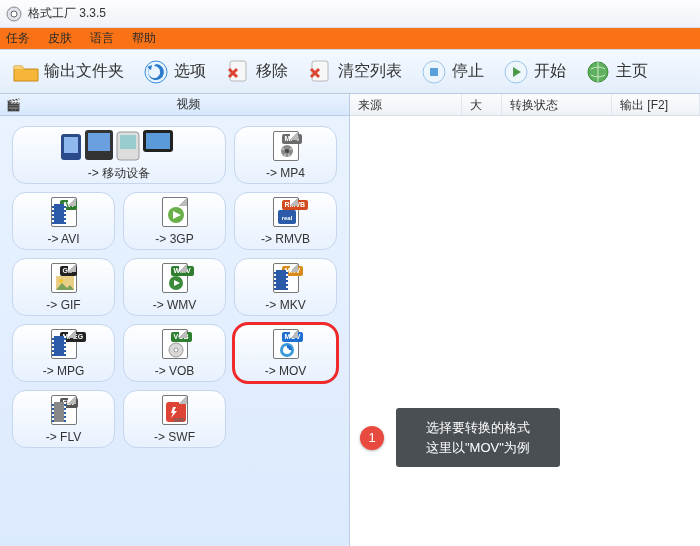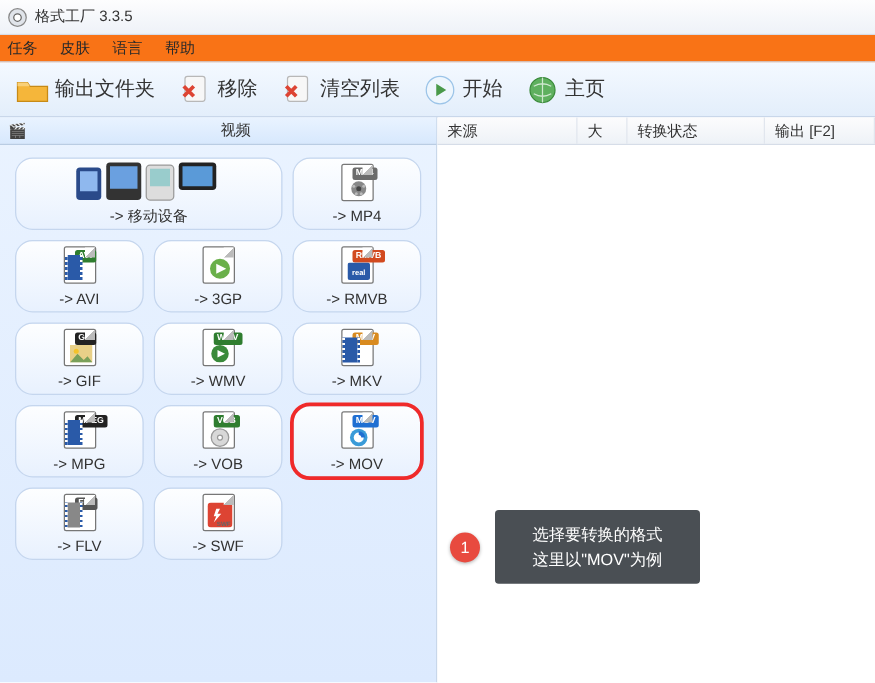--- a/index.html
+++ b/index.html
@@ -73,35 +73,53 @@
     <span class="ticon">
       <svg width="28" height="24">
           <path d="M2 6h8l2 3h14v12H2z" fill="#f5b63a" stroke="#c78a16"></path>
           <path d="M2 6h8l2 3H2z" fill="#f9d077"></path>
         </svg>
     </span>
     <span>输出文件夹</span>
   </div>
   <div class="tbtn">
     <span class="ticon">
+      <svg width="26" height="26">
+          <circle cx="13" cy="13" r="11" fill="#e8f4ff" stroke="#3a8bd8"></circle>
+          <path d="M13 5a8 8 0 1 1-7 4l-2-1 5-2-1 5-2-1a6 6 0 1 0 5-3z" fill="#2a7acc"></path>
+        </svg>
+    </span>
+    <span>选项</span>
+  </div>
+  <div class="tbtn">
+    <span class="ticon">
       <svg width="24" height="26">
           <rect x="4" y="2" width="16" height="20" rx="2" fill="#f7f7f7" stroke="#b8b8b8"></rect>
           <path d="M3 18l8-8m0 8l-8-8" stroke="#d43" stroke-width="3"></path>
         </svg>
     </span>
     <span>移除</span>
   </div>
   <div class="tbtn">
     <span class="ticon">
       <svg width="24" height="26">
           <rect x="4" y="2" width="16" height="20" rx="2" fill="#f7f7f7" stroke="#b8b8b8"></rect>
           <path d="M3 18l8-8m0 8l-8-8" stroke="#d43" stroke-width="3"></path>
         </svg>
     </span>
     <span>清空列表</span>
+  </div>
+  <div class="tbtn">
+    <span class="ticon">
+      <svg width="26" height="26">
+          <circle cx="13" cy="13" r="11" fill="#eef6fd" stroke="#9cc4e8"></circle>
+          <rect x="9" y="9" width="8" height="8" fill="#5aa0dd"></rect>
+        </svg>
+    </span>
+    <span>停止</span>
   </div>
   <div class="tbtn">
     <span class="ticon">
       <svg width="26" height="26">
           <circle cx="13" cy="13" r="11" fill="#eef6fd" stroke="#9cc4e8"></circle>
           <path d="M10 8l8 5-8 5z" fill="#4a9a4a"></path>
         </svg>
     </span>
     <span>开始</span>
   </div>

